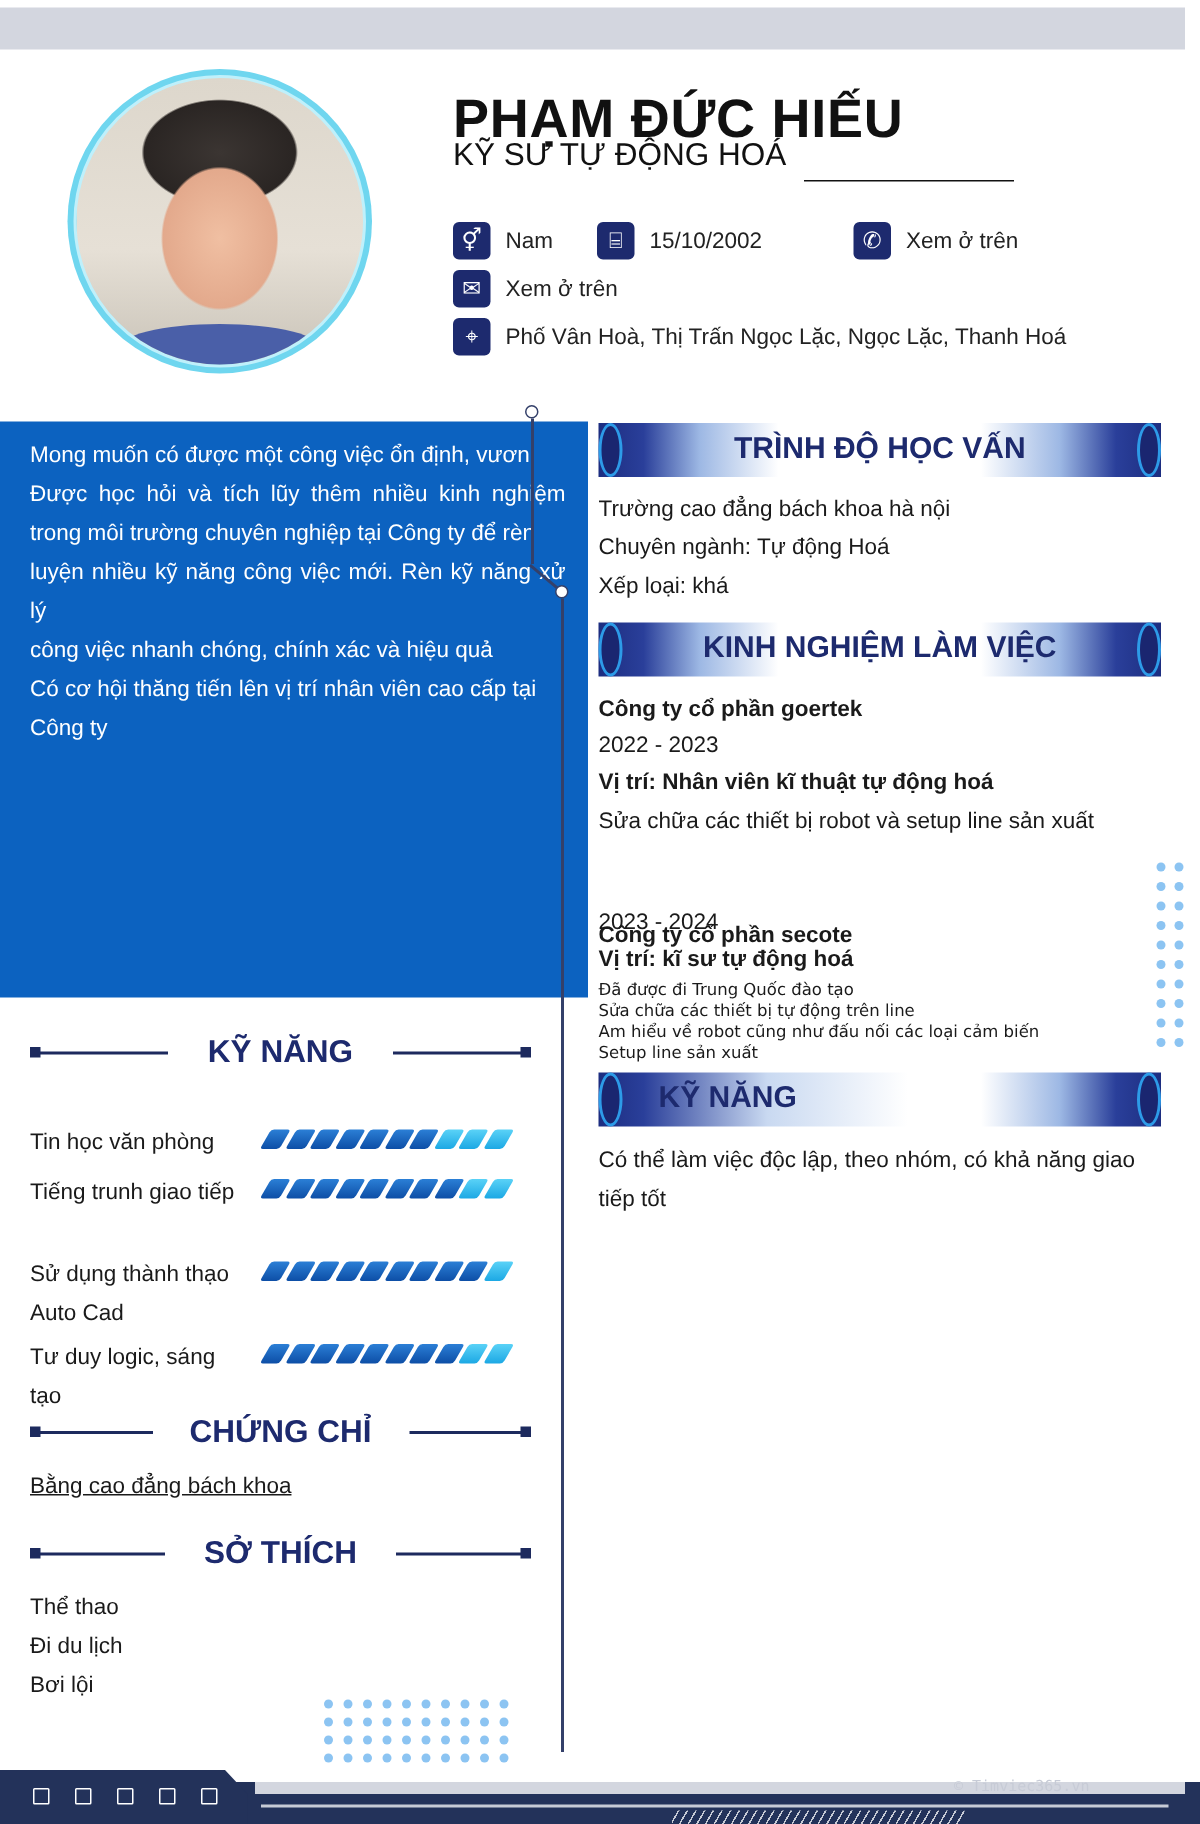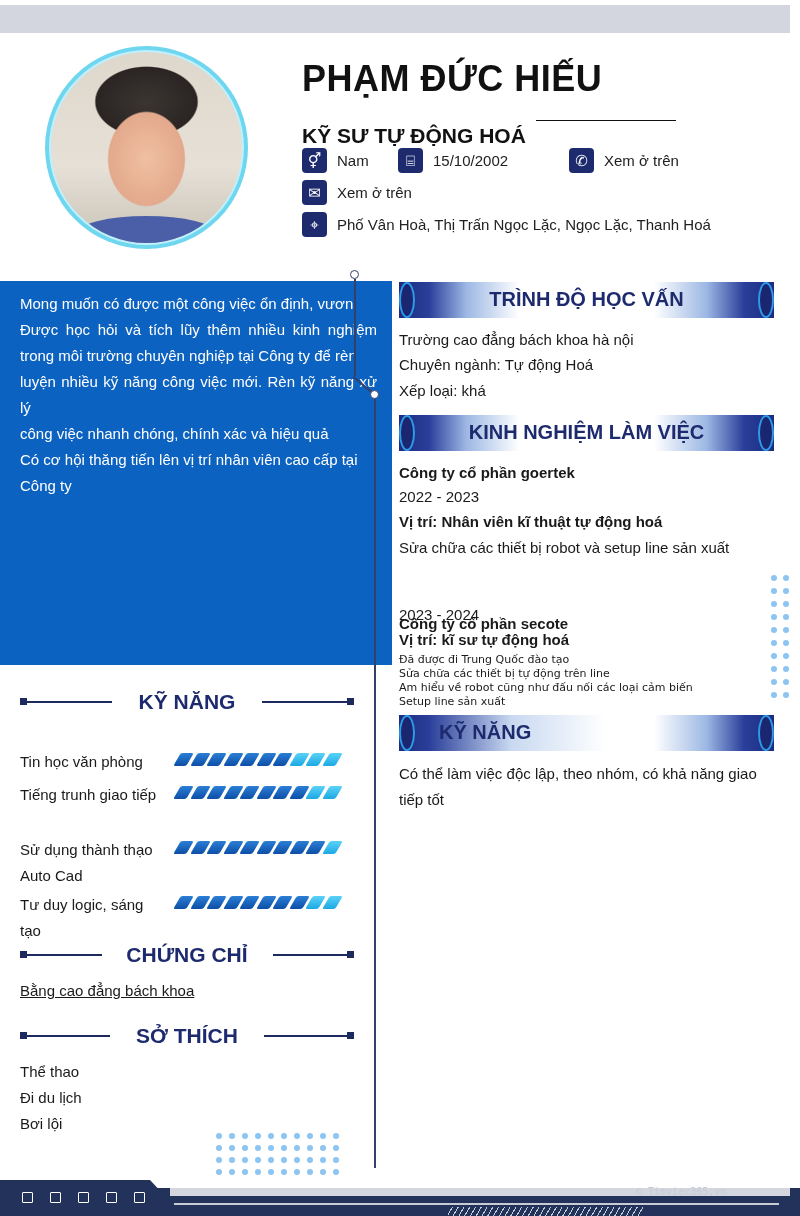--- a/index.html
+++ b/index.html
@@ -11,21 +11,21 @@
   
   .photo-ring { position: absolute; left: 45px; top: 46px; width: 203px; height: 203px; border-radius: 50%;
     background: #6fd6ef; padding: 4px; }
   .photo { width: 100%; height: 100%; border-radius: 50%; overflow: hidden; border: 2px solid #bff0fb;
     background: radial-gradient(ellipse 36% 44% at 50% 56%, #f0bfa2 0%, #e3a98c 55%, transparent 57%),
                 radial-gradient(ellipse 44% 30% at 50% 26%, #3b3532 0%, #2a2523 60%, transparent 62%),
                 linear-gradient(180deg, #ddd7cc 0%, #e6e0d6 60%, #c9c3b8 100%); position: relative; }
   .photo .shirt { position: absolute; left: 14%; bottom: -4%; width: 72%; height: 18%; border-radius: 50% 50% 0 0; background: #4a5fa8; }
 
   .name { position: absolute; left: 302px; top: 58px; font-size: 36px; font-weight: 700; letter-spacing: 0.5px; color: #111; }
-  .job-title { position: absolute; left: 302px; top: 124px; font-size: 21px; font-weight: 700; color: #111; }
+  .job-title { position: absolute; left: 302px; top: 92px; font-size: 21px; font-weight: 400; color: #111; }
   .title-rule { position: absolute; left: 536px; top: 120px; width: 140px; height: 1px; background: #111; }
 
   .info { position: absolute; display: flex; align-items: center; font-size: 15px; color: #222; }
   .info .ic { width: 25px; height: 25px; border-radius: 4px; background: #1d2a6e; color: #fff; display: flex;
     align-items: center; justify-content: center; margin-right: 10px; font-size: 15px; line-height: 1; }
 
   
   .objective { position: absolute; left: 0; top: 281px; width: 392px; height: 384px; background: #0c62c0;
     color: #fff; padding: 10px 15px 0 20px; font-size: 15px; line-height: 26px; text-align: justify; }
   .objective p { margin: 0; }

